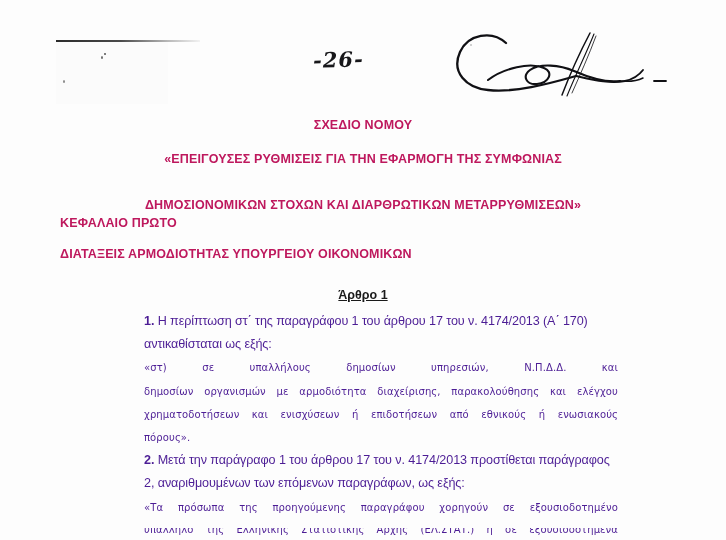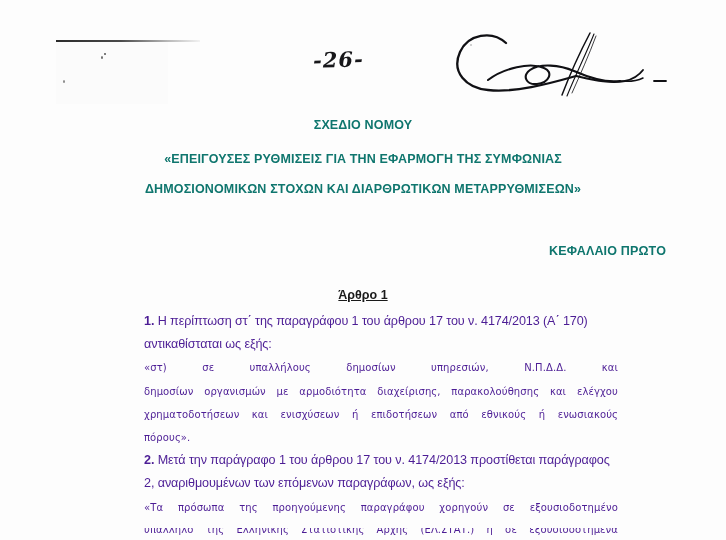--- a/index.html
+++ b/index.html
@@ -74,34 +74,33 @@
   .title-block {
     position: absolute;
     left: 60px;
     top: 118px;
     width: 606px;
     text-align: center;
   }
   .t-line {
     font-family: "Liberation Sans", sans-serif;
     font-weight: 700;
-    color: #0f766e;
+    color: #be185d;
     letter-spacing: 0.15px;
   }
   .t-law     { font-size: 12.5px; }
   .t-sub1    { font-size: 12.5px; margin-top: 20px; }
-  .t-sub2    { font-size: 12.5px; margin-top: 16px; }
+  .t-sub2    { font-size: 12.5px; margin-top: 32px; }
 
   .chapter-block {
     position: absolute;
     left: 60px;
     top: 216px;
     width: 606px;
-    text-align: right;
-    margin-top: 28px;
+    text-align: left;
   }
   .t-chap    { font-size: 12.5px; }
   .t-chapsub { font-size: 12.5px; margin-top: 17px; }
 
   .article-heading {
     position: absolute;
     left: 60px;
     top: 288px;
     width: 606px;
     text-align: center;
@@ -203,20 +202,21 @@
   </div>
 
   <div class="title-block">
     <div class="t-line t-law">ΣΧΕΔΙΟ ΝΟΜΟΥ</div>
     <div class="t-line t-sub1">«ΕΠΕΙΓΟΥΣΕΣ ΡΥΘΜΙΣΕΙΣ ΓΙΑ ΤΗΝ ΕΦΑΡΜΟΓΗ ΤΗΣ ΣΥΜΦΩΝΙΑΣ</div>
     <div class="t-line t-sub2">ΔΗΜΟΣΙΟΝΟΜΙΚΩΝ ΣΤΟΧΩΝ ΚΑΙ ΔΙΑΡΘΡΩΤΙΚΩΝ ΜΕΤΑΡΡΥΘΜΙΣΕΩΝ»</div>
   </div>
 
   <div class="chapter-block">
     <div class="t-line t-chap">ΚΕΦΑΛΑΙΟ ΠΡΩΤΟ</div>
+    <div class="t-line t-chapsub">ΔΙΑΤΑΞΕΙΣ ΑΡΜΟΔΙΟΤΗΤΑΣ ΥΠΟΥΡΓΕΙΟΥ ΟΙΚΟΝΟΜΙΚΩΝ</div>
   </div>
 
   <div class="article-heading">Άρθρο 1</div>
 
   <div class="body-block">
 
     <div class="p p-narrow line">
       <span class="num">1.</span>
       <span>Η περίπτωση στ΄ της παραγράφου 1 του άρθρου 17 του ν. 4174/2013 (Α΄ 170)</span>
     </div>

